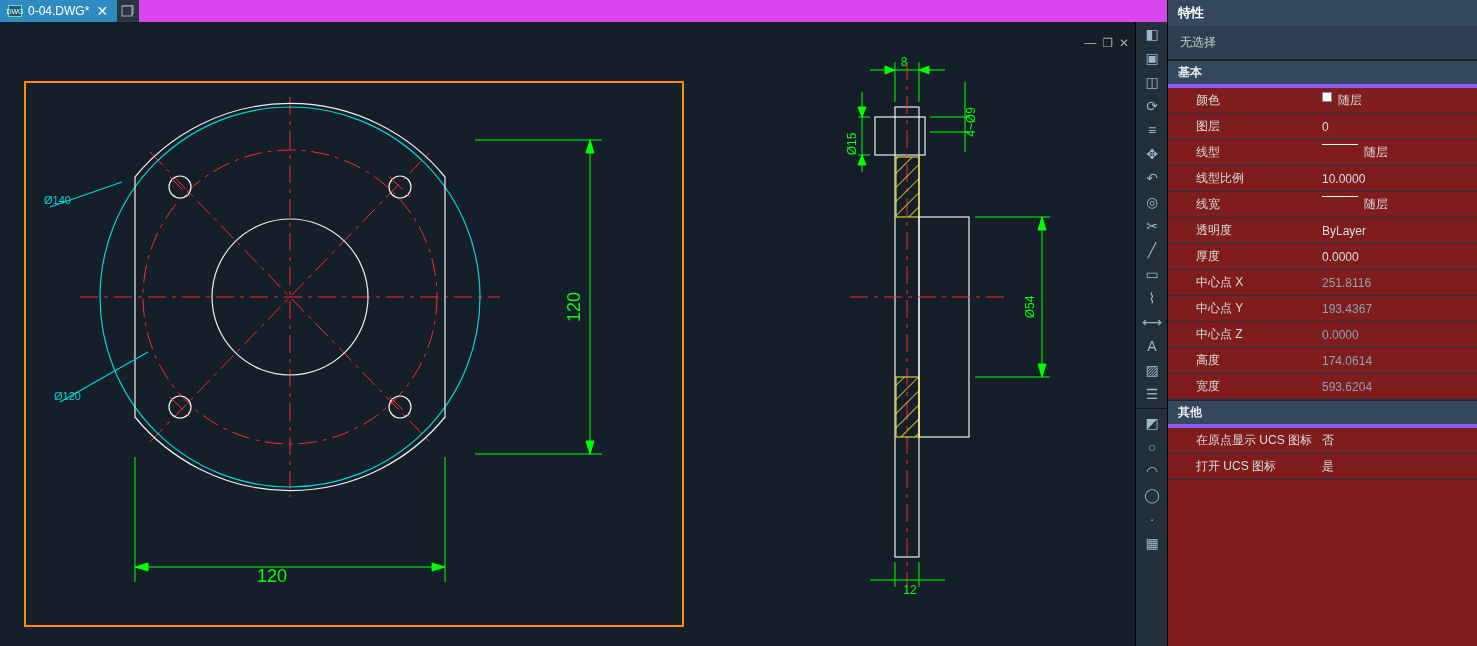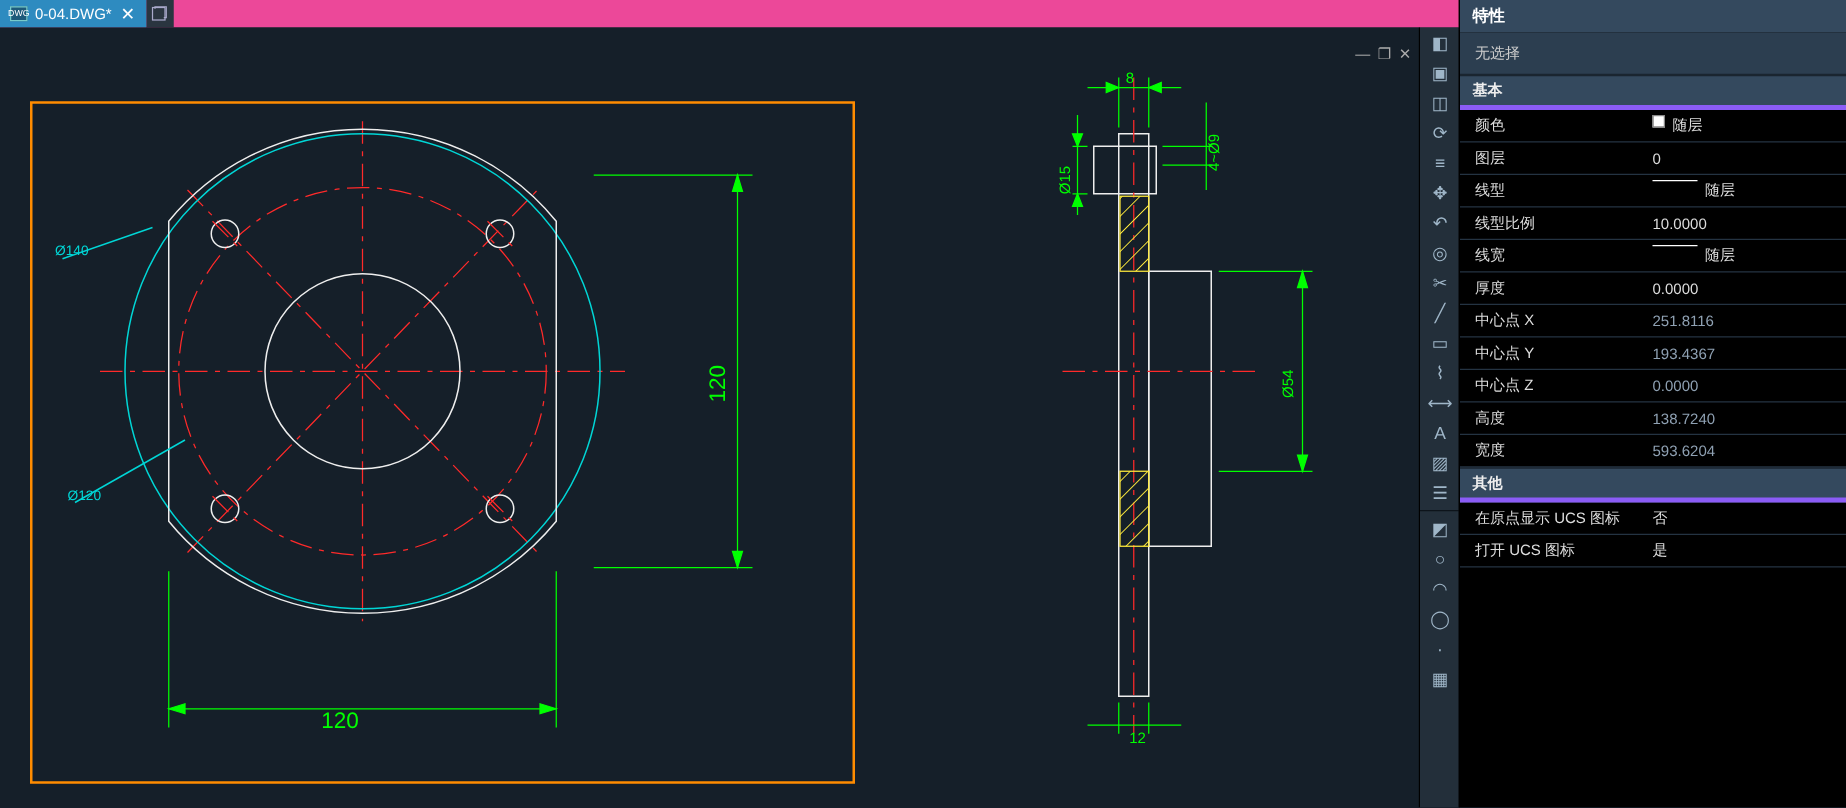--- a/index.html
+++ b/index.html
@@ -2,21 +2,21 @@
 <html><head>
 <meta charset="utf-8">
 <style>
   * { box-sizing: border-box; margin: 0; padding: 0; }
   body {
     width: 1477px; height: 646px;
     background: #1a2530; color: #ccc; font-family: "Microsoft YaHei", sans-serif;
     font-size: 12px; overflow: hidden; position: relative;
   }
   
-  .tabbar { position: absolute; top: 0; left: 0; right: 0; height: 22px; background: #ec4899; display: flex; }
+  .tabbar { position: absolute; top: 0; left: 0; right: 0; height: 22px; background: #d946ef; display: flex; }
   .tab { display: flex; align-items: center; height: 22px; padding: 0 8px; background: #374656; color: #e8e8e8; gap: 6px; position: relative; }
   .tab.active { background: #2e8bc0; color: #fff; }
   .tab .dwg-icon { width: 14px; height: 12px; background: #1e5a7a; border: 1px solid #7cc; font-size: 7px; color: #fff; display: flex; align-items: center; justify-content: center; }
   .tab .close { width: 14px; text-align: center; color: #fff; cursor: pointer; font-size: 14px; }
   .newtab { width: 22px; height: 22px; background: #2a3540; color: #aaa; display: flex; align-items: center; justify-content: center; cursor: pointer; }
   
   .canvas-wrap { position: absolute; top: 22px; left: 0; width: 1135px; bottom: 0; background: #151f29; }
   .win-ctrls { position: absolute; top: 14px; right: 6px; display: flex; gap: 6px; color: #aaa; }
   .win-ctrls span { cursor: pointer; font-size: 12px; }
   svg.drawing { width: 100%; height: 100%; }
@@ -26,26 +26,26 @@
   .green { fill: none; stroke: #00ff00; stroke-width: 1; }
   .red { fill: none; stroke: #ff2a2a; stroke-width: 1; stroke-dasharray: 18 6 4 6; }
   .dimtext { fill: #00ff00; font-size: 18px; font-family: Arial; }
   .dimtext-sm { fill: #00ff00; font-size: 12px; font-family: Arial; }
   .dimtext-cy { fill: #00d6d6; font-size: 11px; font-family: Arial; }
   
   .palette { position: absolute; top: 22px; left: 1135px; width: 32px; bottom: 0; background: #232f3a; border-left: 1px solid #000; display: flex; flex-direction: column; }
   .palette .tool { width: 32px; height: 24px; display: flex; align-items: center; justify-content: center; color: #9fb6c8; cursor: pointer; font-size: 14px; }
   .palette .sep { height: 1px; background: #0d141b; margin: 2px 0; }
   
-  .props { position: absolute; top: 0; left: 1167px; right: 0; bottom: 0; background: #000000; border-left: 1px solid #000; }
+  .props { position: absolute; top: 0; left: 1167px; right: 0; bottom: 0; background: #7f1d1d; border-left: 1px solid #000; }
   .props-title { background: #34495e; color: #fff; padding: 4px 10px; font-weight: bold; font-size: 13px; }
   .no-sel { padding: 8px 12px; color: #ccc; background:#2c3e50; border-bottom:1px solid #1a2530;}
   .section-hdr { background: #34495e; color: #eee; padding: 3px 10px; font-weight: bold; border-top: 1px solid #1a2530; border-bottom: 4px solid #8b5cf6;}
   .prop-row { display: flex; align-items: center; height: 26px; border-bottom: 1px solid #243342; }
-  .prop-row .label { width: 150px; padding-left: 12px; color: #ddd; }
+  .prop-row .label { width: 150px; padding-left: 28px; color: #ddd; }
   .prop-row .value { flex: 1; padding-left: 4px; color: #ddd; display: flex; gap: 6px; }
   .prop-row .value.dim { color: #8fa1b3; }
   .swatch { width: 10px; height: 10px; background: #fff; border: 1px solid #888; display: inline-block; }
   .line-swatch { width: 36px; height: 0; border-top: 1.5px solid #fff; display: inline-block; }
 </style>
 </head>
 <body>
 
 <div class="tabbar">
   <div class="tab active">
@@ -245,20 +245,26 @@
         </div>
       </div>
       <div class="prop-row">
         <div class="label">线宽</div>
         <div class="value">
           <span class="line-swatch"></span>
           <span>随层</span>
         </div>
       </div>
       <div class="prop-row">
+        <div class="label">透明度</div>
+        <div class="value">
+          <span>ByLayer</span>
+        </div>
+      </div>
+      <div class="prop-row">
         <div class="label">厚度</div>
         <div class="value">
           <span>0.0000</span>
         </div>
       </div>
       <div class="prop-row">
         <div class="label">中心点 X</div>
         <div class="value dim">
           <span>251.8116</span>
         </div>
@@ -271,21 +277,21 @@
       </div>
       <div class="prop-row">
         <div class="label">中心点 Z</div>
         <div class="value dim">
           <span>0.0000</span>
         </div>
       </div>
       <div class="prop-row">
         <div class="label">高度</div>
         <div class="value dim">
-          <span>138.7240</span>
+          <span>174.0614</span>
         </div>
       </div>
       <div class="prop-row">
         <div class="label">宽度</div>
         <div class="value dim">
           <span>593.6204</span>
         </div>
       </div>
       <div class="section-hdr">其他</div>
       <div class="prop-row">

